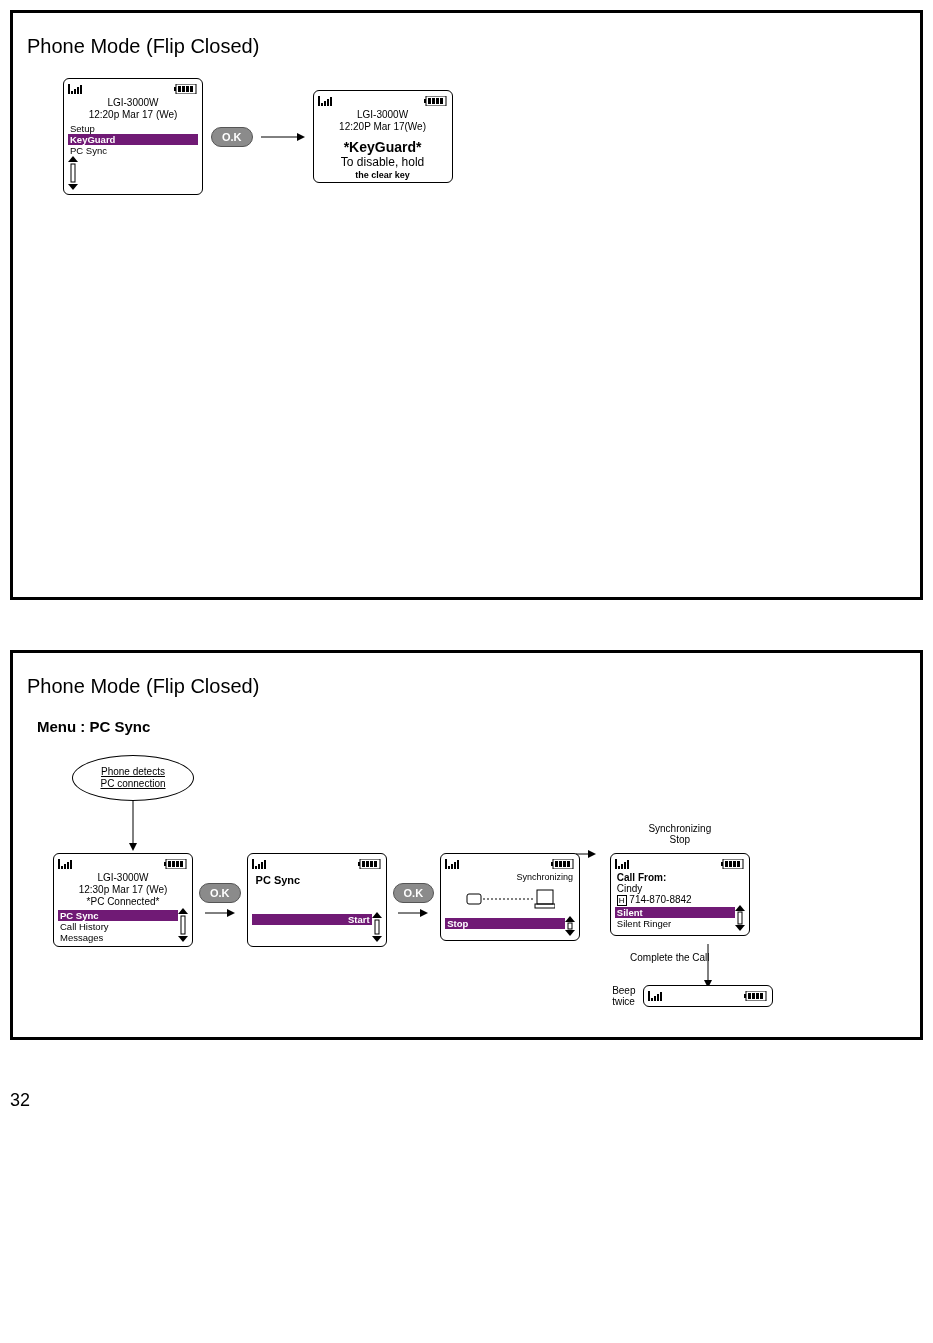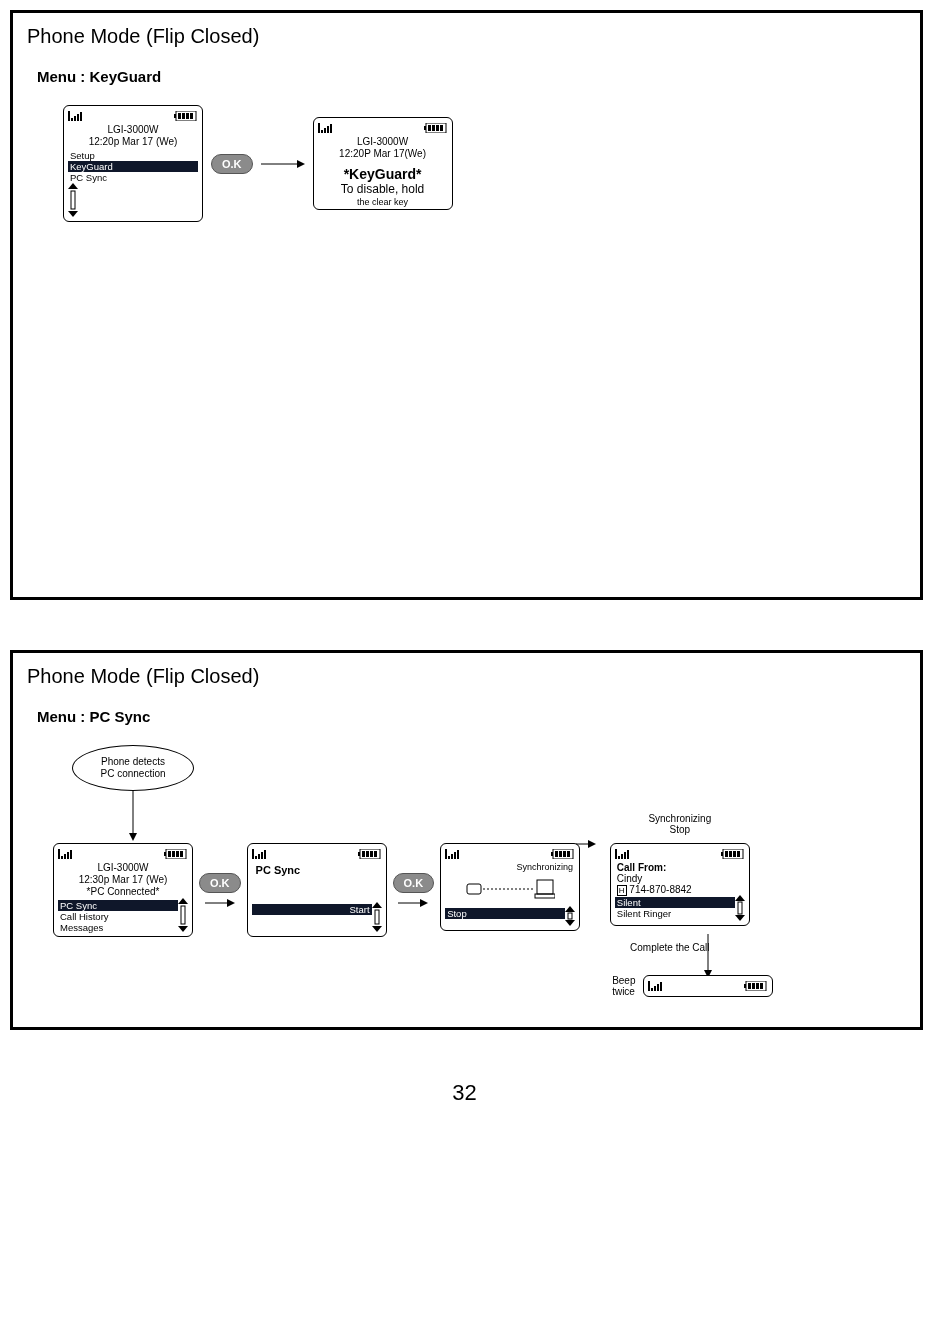--- a/index.html
+++ b/index.html
@@ -5,21 +5,21 @@
   body {
     margin: 0;
     padding: 10px;
     font-family: Verdana, Geneva, sans-serif;
     font-size: 11px;
     background: #fff;
     width: 913px;
   }
   .outer-panel {
     border: 3px solid #000;
-    padding: 12px 10px 20px 10px;
+    padding: 22px 10px 20px 10px;
     margin-bottom: 50px;
     box-sizing: border-box;
   }
   .panel-title {
     font-size: 20px;
     font-weight: normal;
     margin: 0 0 20px 4px;
   }
   .menu-heading {
     font-size: 15px;
@@ -54,23 +54,23 @@
     text-align: center;
     font-size: 10px;
     line-height: 1.2;
   }
   .menu-list {
     font-size: 9.5px;
     margin-top: 2px;
   }
   .menu-item { padding: 0 2px; }
   .menu-item.selected {
-    background: #0f172a;
+    background: #701a75;
     color: #fff;
-    font-weight: normal;
+    font-weight: bold;
   }
   .ok-pill {
     background: #8b8b8b;
     color: #fff;
     font-weight: bold;
     font-size: 11px;
     border-radius: 12px;
     padding: 3px 10px;
     border: 1px solid #555;
     flex-shrink: 0;
@@ -91,43 +91,42 @@
     text-align: center;
     font-size: 10px;
     line-height: 1.2;
     flex-shrink: 0;
   }
   .label-text {
     font-size: 10px;
     text-align: center;
   }
   .page-num {
-    font-size: 22px;
-    text-align: center;
+    font-size: 18px;
+    text-align: left;
     padding-right: 4px;
   }
   .scroll-widget {
     flex-shrink:0;
     width:10px;
   }
   .col { display:flex; flex-direction:column; align-items:center; }
   .sync-anim {
     display:flex;
     align-items:center;
     justify-content:center;
     gap:4px;
     margin:6px 0;
   }
 </style>
 </head>
 <body>
 
 <div class="outer-panel" style="height:590px;">
   <div class="panel-title">Phone Mode (Flip Closed)</div>
-  <div class="menu-heading">Menu : KeyGuard</div>
 
   <div class="flow-row">
 
     <div class="phone-screen">
       <div class="status-bar">
         <span class="sig-icon">
           <svg width="16" height="10">
               <rect x="0" y="0" width="2" height="10" fill="#000"></rect>
               <rect x="3" y="7" width="2" height="3" fill="#000"></rect>
               <rect x="6" y="5" width="2" height="5" fill="#000"></rect>
@@ -196,32 +195,32 @@
               <rect x="16" y="2" width="3" height="6" fill="#000"></rect>
             </svg>
         </span>
       </div>
       <div class="screen-center">
         <div>LGI-3000W</div>
         <div>12:20P Mar 17(We)</div>
         <div style="height:6px;"></div>
         <div class="kg-title">*KeyGuard*</div>
         <div style="font-size:12px;">To disable, hold</div>
-        <div style="font-size:9px;">the clear key</div>
+        <div style="font-size:9px;font-weight:bold;">the clear key</div>
       </div>
     </div>
 
   </div>
 </div>
 
 <div class="outer-panel" style="padding-bottom:30px;">
   <div class="panel-title">Phone Mode (Flip Closed)</div>
   <div class="menu-heading">Menu : PC Sync</div>
 
-  <div style="padding-left:40px;">
+  <div style="padding-left:40px;text-decoration:underline;">
     <div class="col" style="width:140px;">
       <div class="event-bubble">
         <div>
           <span>Phone detects</span><br>
           <span>PC connection</span>
         </div>
       </div>
       <span>
         <svg width="12" height="50">
             <line x1="6" y1="0" x2="6" y2="44" stroke="#000"></line>

